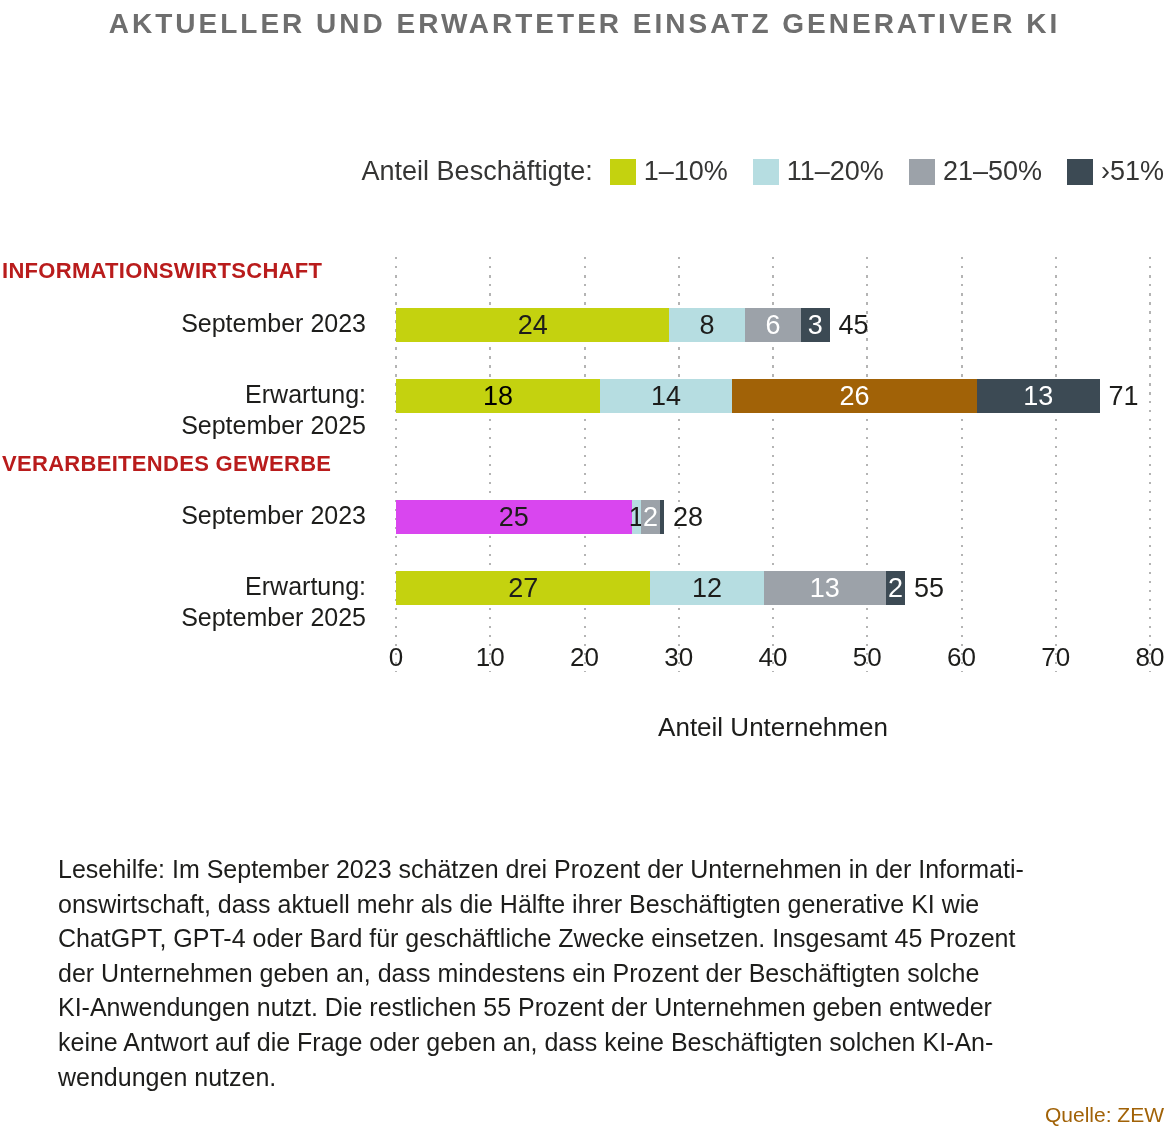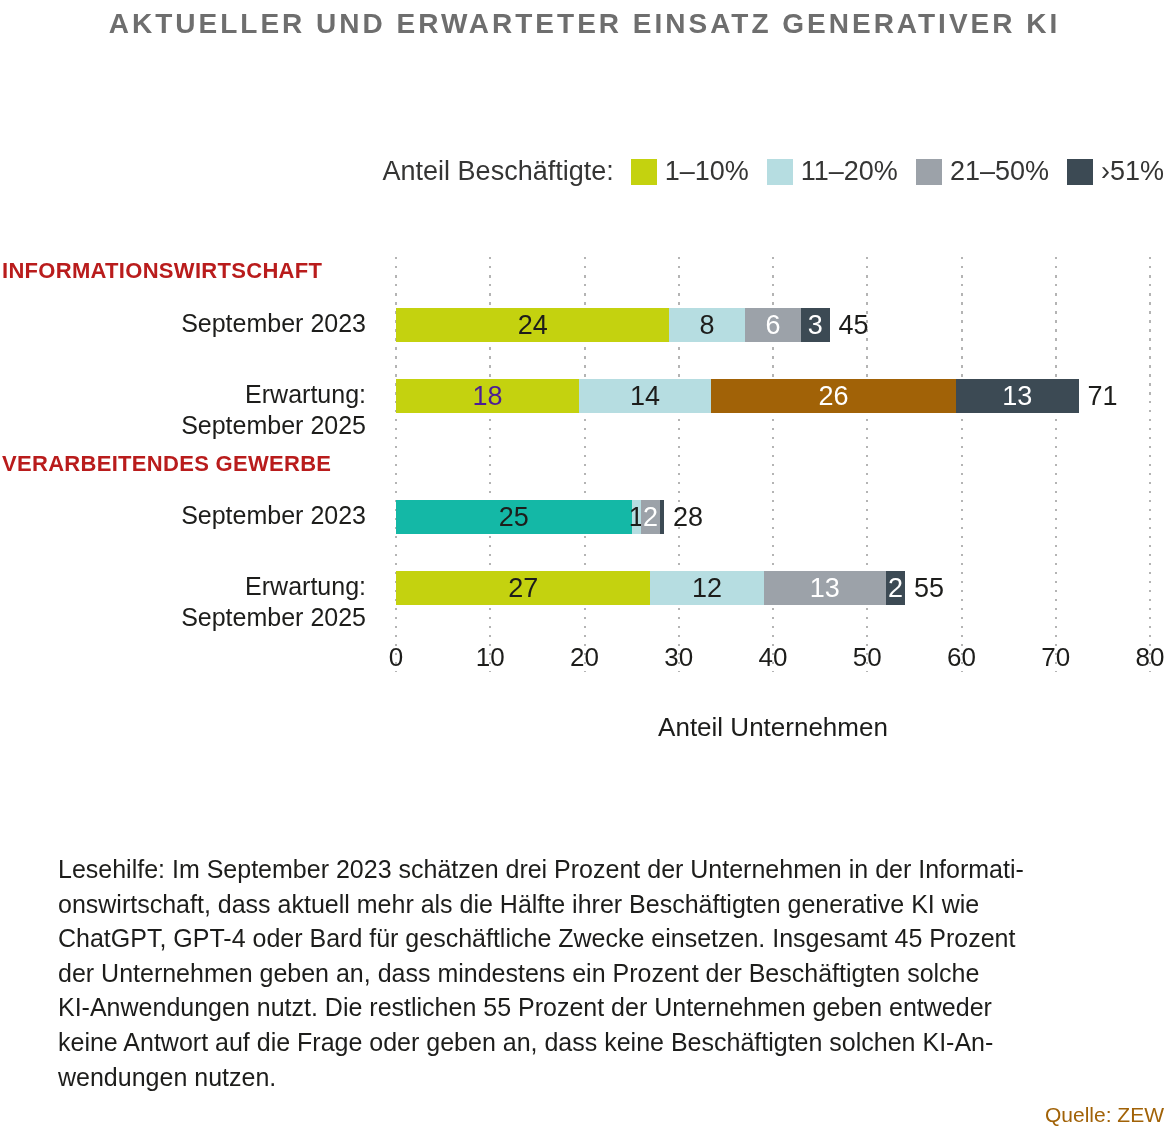--- a/index.html
+++ b/index.html
@@ -3,21 +3,21 @@
 <meta charset="utf-8">
 <style>
   html,body{margin:0;padding:0;background:#fff;}
   .page{position:relative;width:1169px;height:1140px;background:#ffffff;overflow:hidden;
         color:#1d1d1b;font-family:"Liberation Sans","DejaVu Sans",sans-serif;}
   .title{position:absolute;top:8px;left:0;width:100%;text-align:center;
          font-size:28px;font-weight:700;letter-spacing:3px;color:#6e6e6e;}
   .legend{position:absolute;top:156px;right:5px;display:flex;
           font-size:27px;color:#353534;}
   .legend-title{margin-right:17px;}
-  .legend-items{display:flex;align-items:center;gap:18px;}
+  .legend-items{display:flex;align-items:center;gap:25px;}
   .legend-item{display:flex;align-items:center;gap:8px;}
   .swatch{width:26px;height:26px;flex:none;}
   .chart{position:absolute;top:257px;left:0;width:1169px;}
   .gridlines{position:absolute;left:396px;width:754px;top:0;height:415px;z-index:0;}
   .gridline{position:absolute;top:0;bottom:0;width:2px;margin-left:-1px;
             background-image:repeating-linear-gradient(#b4b4b4 0 2.5px,transparent 2.5px 9px);}
   .rows{position:relative;z-index:1;}
   .group-heading{font-size:22px;font-weight:700;letter-spacing:.3px;line-height:28px;
                  margin-bottom:23px;padding-left:2px;color:#b91c1c;}
   .group-heading.later{margin-top:29px;margin-bottom:22px;}
@@ -93,36 +93,36 @@
             <span class="total">45</span>
           </div>
         </div>
         <div class="bar-row">
           <div class="row-label">
             <span>Erwartung:</span>
             <span>September 2025</span>
           </div>
           <div class="row-plot">
             <div class="bar">
-              <div class="seg" style="background: rgb(196, 210, 15); color: #4c1d95; width: 183px;">18</div>
+              <div class="seg" style="background: rgb(196, 210, 15); color: #000000; width: 204px;">18</div>
               <div class="seg" style="background: rgb(182, 221, 225); color: rgb(29, 29, 27); width: 131.95px;">14</div>
               <div class="seg" style="background: #a16207; color: rgb(255, 255, 255); width: 245.05px;">26</div>
               <div class="seg" style="background: rgb(60, 74, 84); color: rgb(255, 255, 255); width: 122.525px;">13</div>
             </div>
             <span class="total">71</span>
           </div>
         </div>
         <div class="group-heading later">VERARBEITENDES GEWERBE</div>
         <div class="bar-row">
           <div class="row-label">
             <span>September 2023</span>
           </div>
           <div class="row-plot">
             <div class="bar">
-              <div class="seg" style="background: #14b8a6; color: rgb(29, 29, 27); width: 235.625px;">25</div>
+              <div class="seg" style="background: #d946ef; color: rgb(29, 29, 27); width: 235.625px;">25</div>
               <div class="seg" style="background: rgb(182, 221, 225); color: rgb(29, 29, 27); width: 9.425px;">1</div>
               <div class="seg" style="background: rgb(156, 162, 169); color: rgb(255, 255, 255); width: 18.85px;">2</div>
               <div class="seg" style="background: rgb(60, 74, 84); color: rgb(255, 255, 255); width: 0px; min-width: 4px;"></div>
             </div>
             <span class="total">28</span>
           </div>
         </div>
         <div class="bar-row">
           <div class="row-label">
             <span>Erwartung:</span>

